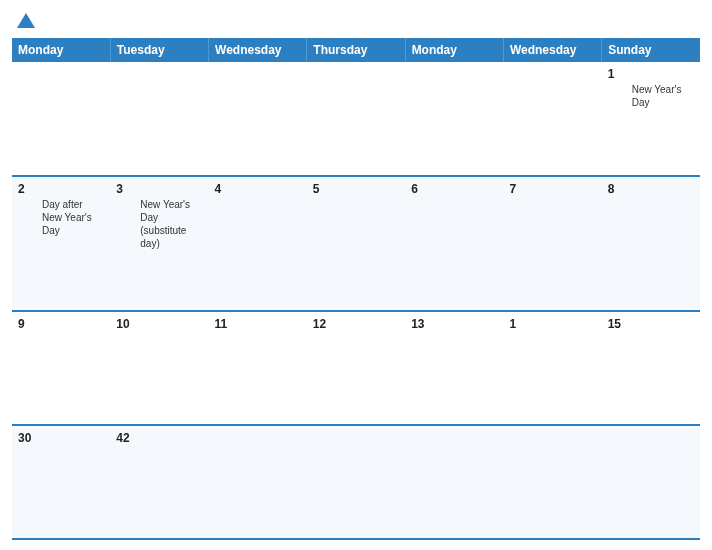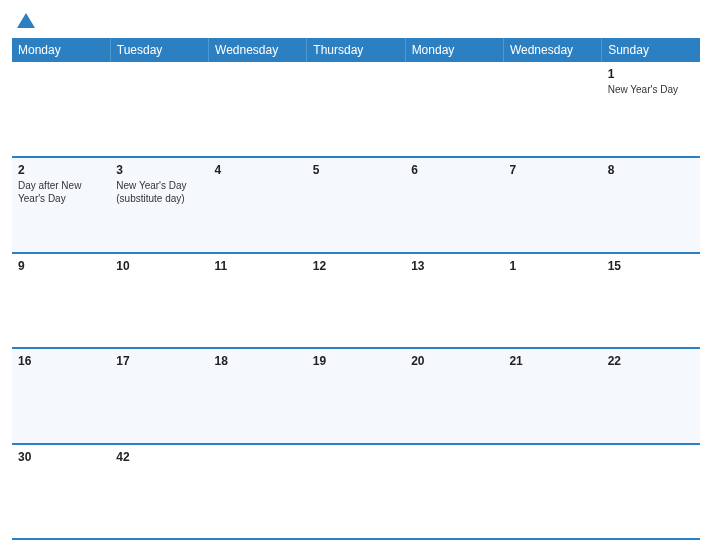--- a/index.html
+++ b/index.html
@@ -70,21 +70,21 @@
       width: 100%;
       border-collapse: collapse;
       flex: 1;
     }
     .calendar-table thead tr {
       background-color: #2c7fc1;
     }
     .calendar-table thead th {
       color: #fff;
       font-size: 12px;
-      font-weight: normal;
+      font-weight: bold;
       padding: 5px 6px;
       text-align: left;
       border-right: 1px solid #4a9bd4;
     }
     .calendar-table thead th:last-child {
       border-right: none;
     }
     .calendar-table tbody tr {
       border-bottom: 2px solid #2c7fc1;
     }
@@ -109,20 +109,21 @@
       font-weight: bold;
       color: #222;
       display: block;
       margin-bottom: 2px;
     }
     .holiday {
       font-size: 10px;
       color: #333;
       display: block;
       line-height: 1.3;
+      margin-left: 24px;
     }
   </style>
 </head>
 <body>
 
 <div class="page">
   <div class="header">
     <div class="logo">
       <div class="logo-lines">
         <div style="display:flex;align-items:center;">
@@ -209,43 +210,20 @@
           </td>
           <td>
             <span class="day-num">1</span>
           </td>
           <td>
             <span class="day-num">15</span>
           </td>
         </tr>
         <tr>
           <td>
-            <span class="day-num">16</span>
-          </td>
-          <td>
-            <span class="day-num">17</span>
-          </td>
-          <td>
-            <span class="day-num">18</span>
-          </td>
-          <td>
-            <span class="day-num">19</span>
-          </td>
-          <td>
-            <span class="day-num">20</span>
-          </td>
-          <td>
-            <span class="day-num">21</span>
-          </td>
-          <td>
-            <span class="day-num">22</span>
-          </td>
-        </tr>
-        <tr>
-          <td>
             <span class="day-num">30</span>
           </td>
           <td>
             <span class="day-num">42</span>
           </td>
           <td></td>
           <td></td>
           <td></td>
           <td></td>
           <td></td>

